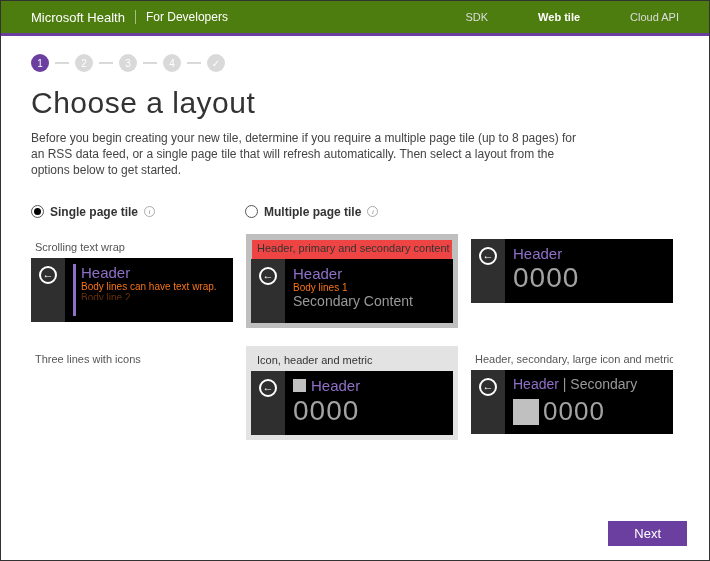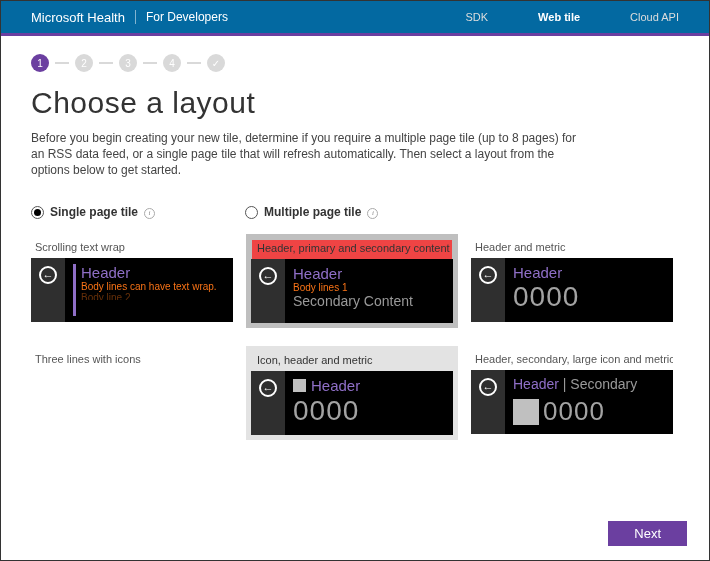--- a/index.html
+++ b/index.html
@@ -1,20 +1,20 @@
 <!DOCTYPE html>
 <html><head>
 <meta charset="utf-8">
 <style>
   * { box-sizing: border-box; margin: 0; padding: 0; }
   html, body { width: 710px; height: 561px; font-family: "Segoe UI", Arial, sans-serif; background: #fff; color: #333; }
   .border { border: 1px solid #333; width: 710px; height: 561px; position: relative; overflow: hidden; }
 
   
-  .banner { background: #0369a1; height: 32px; display: flex; align-items: center; color: #fff; font-size: 12px; }
+  .banner { background: #4d7c0f; height: 32px; display: flex; align-items: center; color: #fff; font-size: 12px; }
   .banner .brand { padding-left: 30px; font-size: 13px; font-weight: 300; }
   .banner .light { font-weight: 200; }
   .banner .sec { margin-left: 10px; padding-left: 10px; border-left: 1px solid rgba(255,255,255,.5); line-height: 14px; }
   .banner .navs { display: flex; gap: 50px; margin-left: auto; margin-right: 30px; }
   .banner .nav { font-size: 11px; color: #ddd; cursor: pointer; }
   .banner .nav.active { color: #fff; font-weight: 600; }
   .accent { height: 3px; background: #6b3fa0; }
 
   
   .content { padding: 18px 30px 0 30px; }
@@ -23,21 +23,21 @@
   .stepper { display: flex; align-items: center; gap: 6px; }
   .step { width: 18px; height: 18px; border-radius: 50%; background: #d9d9d9; color: #fff; font-size: 10px; display: flex; align-items: center; justify-content: center; }
   .step.active { background: #6b3fa0; }
   .dash { width: 14px; height: 2px; background: #d9d9d9; }
 
   h1 { font-weight: 200; font-size: 30px; color: #333; margin-top: 14px; letter-spacing: .5px; }
   .intro { font-size: 12px; color: #444; margin-top: 10px; max-width: 560px; line-height: 1.35; }
 
   
   .radios { display: flex; gap: 90px; margin-top: 26px; font-size: 12px; }
-  .radio { display: flex; align-items: flex-end; gap: 6px; cursor: pointer; }
+  .radio { display: flex; align-items: center; gap: 6px; cursor: pointer; }
   .r-outer { width: 13px; height: 13px; border: 1px solid #555; border-radius: 50%; display: flex; align-items: center; justify-content: center; }
   .r-outer .dot { width: 7px; height: 7px; background: #000; border-radius: 50%; }
   .r-label { font-weight: 600; }
   .info { width: 11px; height: 11px; border: 1px solid #aaa; border-radius: 50%; font-size: 7px; color: #888; display: flex; align-items: center; justify-content: center; font-style: italic; font-family: Georgia, serif; }
 
   
   .grid { display: grid; grid-template-columns: repeat(3, 202px); gap: 28px 18px; margin-top: 20px; }
   .card-wrap { }
   .card-title { font-size: 11px; color: #555; padding: 2px 4px 5px 4px; white-space: nowrap; overflow: hidden; }
   .card { background: #000; height: 64px; color: #fff; display: flex; position: relative; cursor: pointer; }
@@ -142,21 +142,20 @@
             </div>
         <div class="card-body">
           <div class="hd">Header</div>
           <div class="bd">Body lines 1</div>
           <div class="sc">Secondary Content</div>
         </div>
       </div>
     </div>
 
     <div class="card-wrap">
-      <div class="card-title">Header and metric</div>
       <div class="card">
         <div class="card-left">
               <span class="back-ico"></span>
             </div>
         <div class="card-body">
           <div class="hd">Header</div>
           <div class="metric">0000</div>
         </div>
       </div>
     </div>

